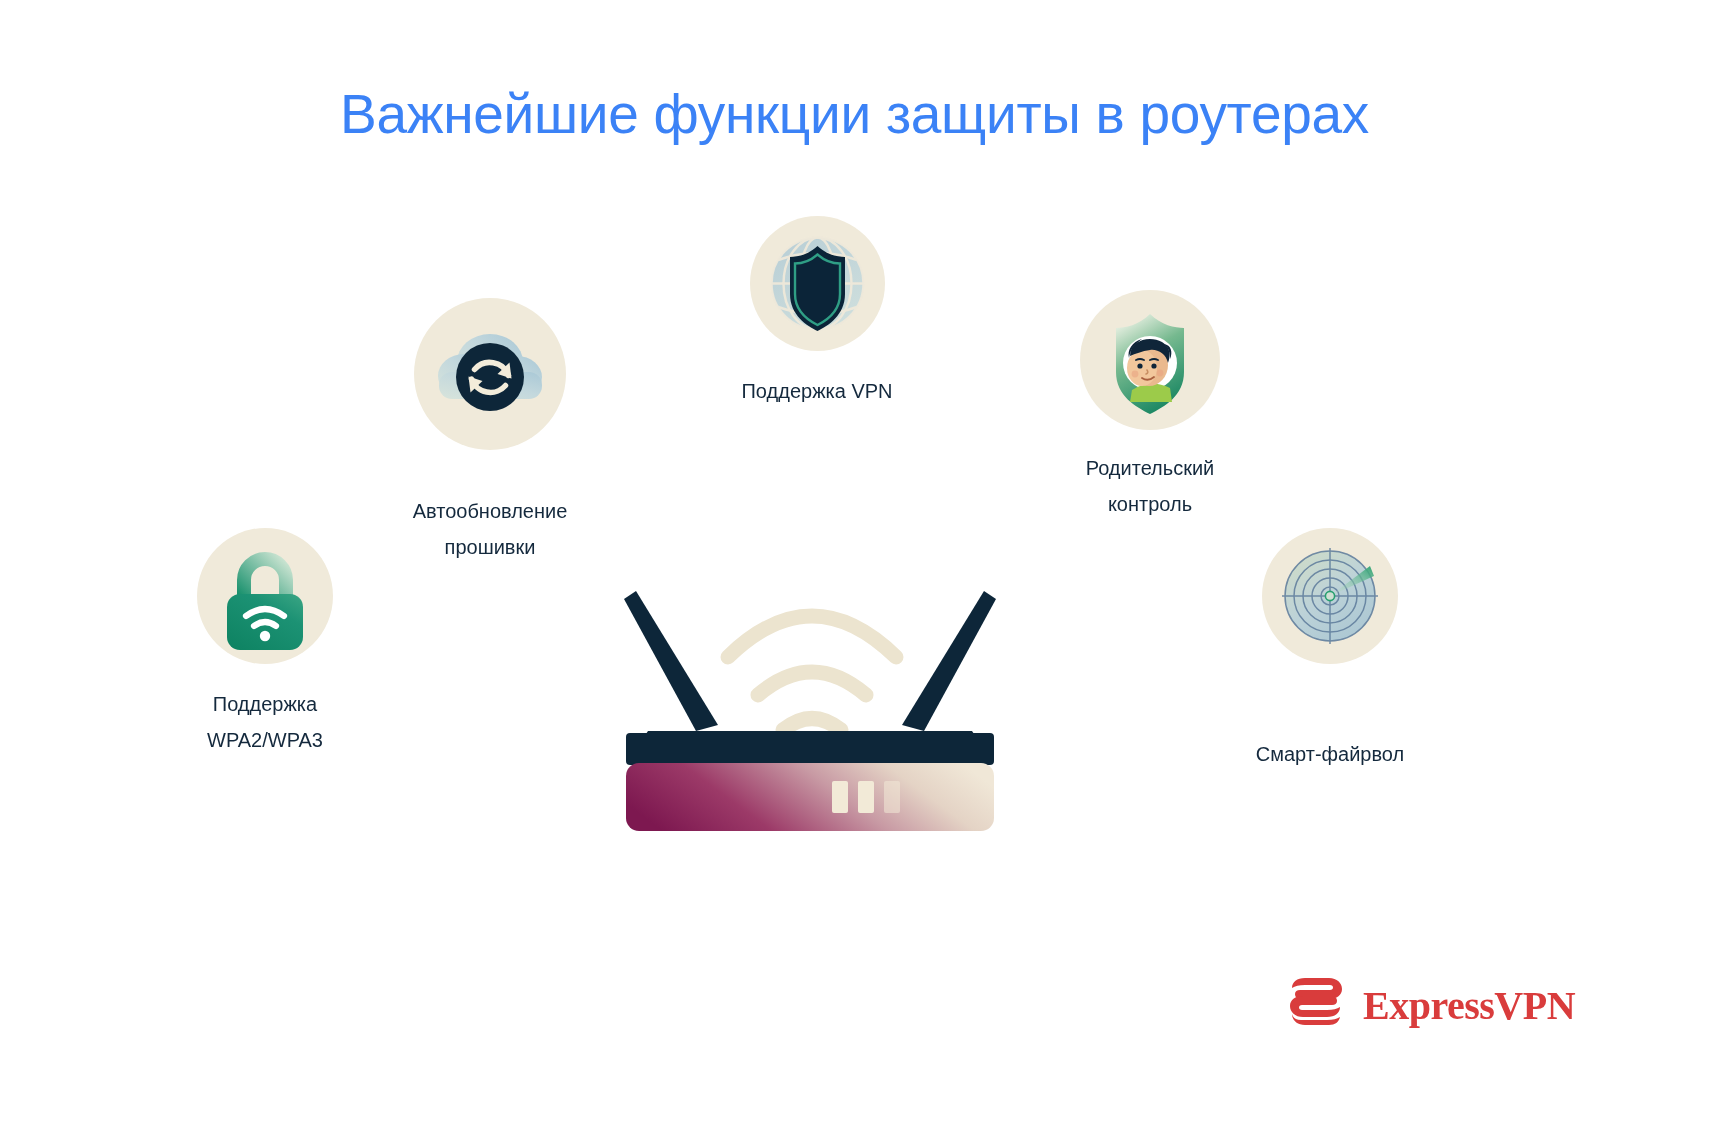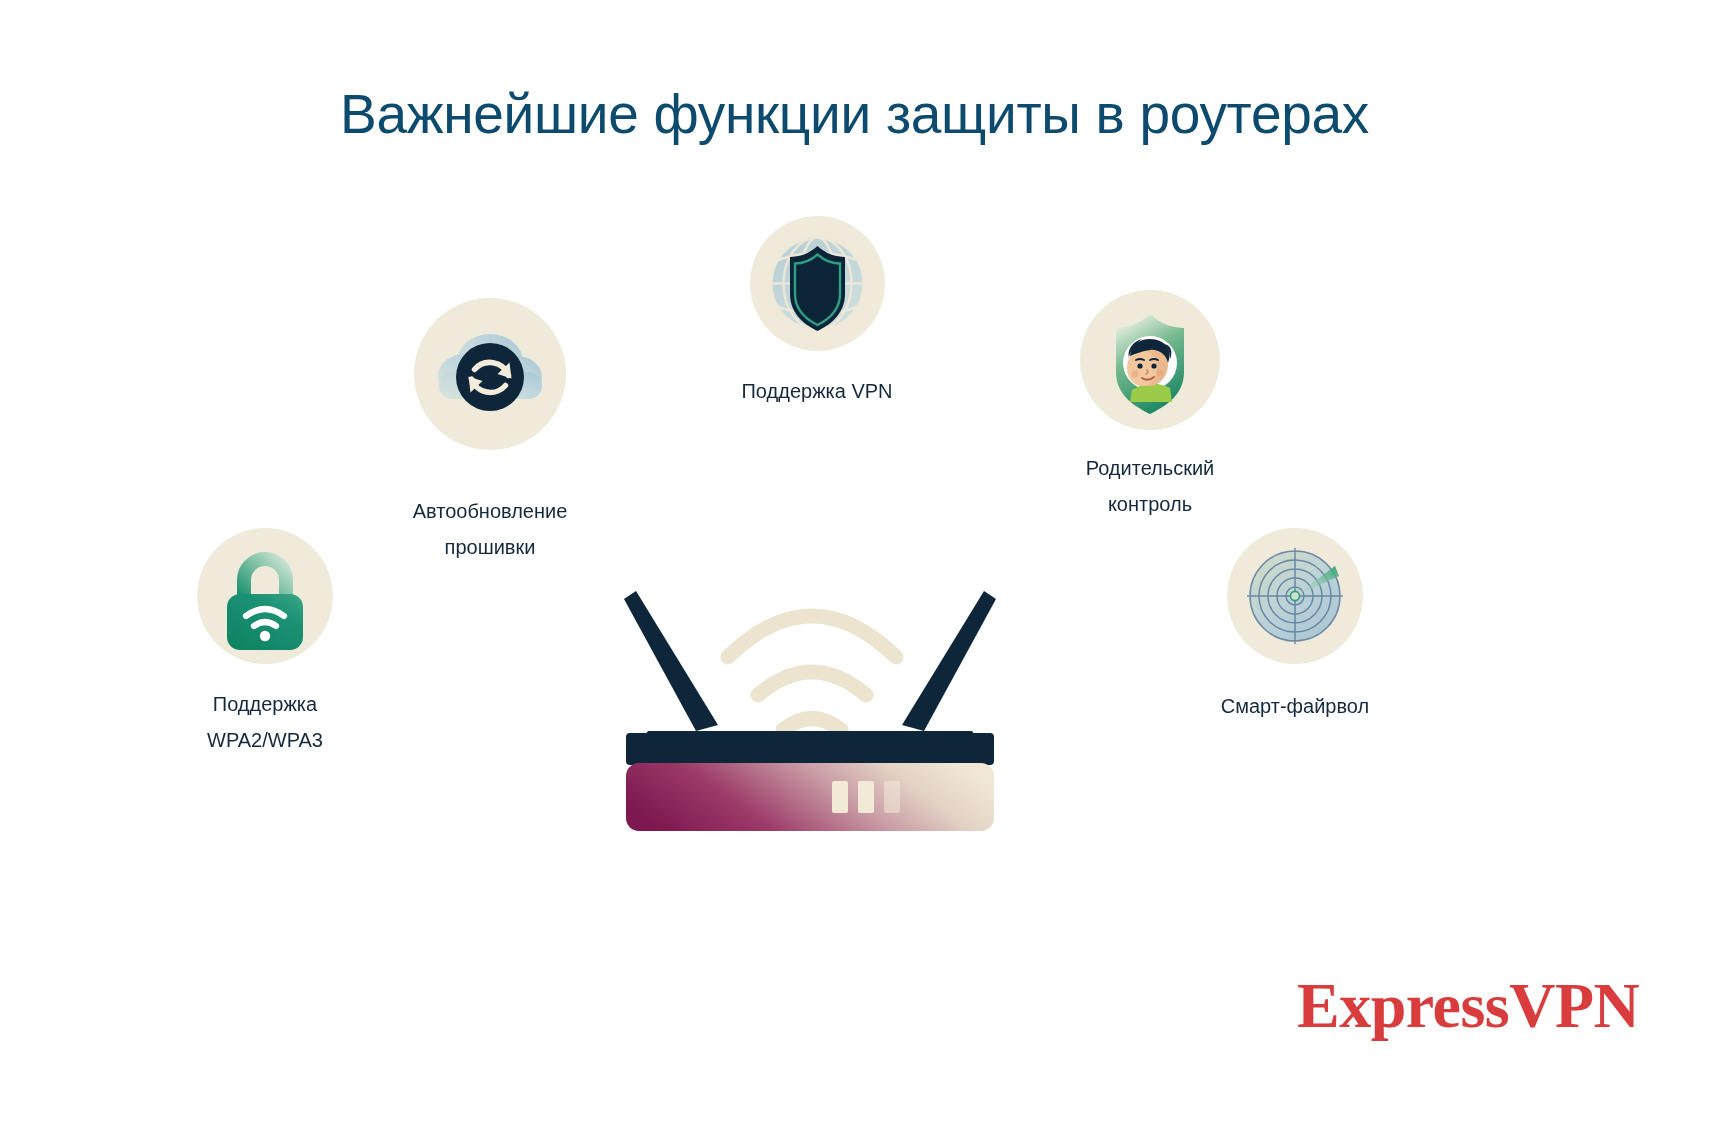--- a/index.html
+++ b/index.html
@@ -28,21 +28,21 @@
   .page-title {
     position: absolute;
     left: 0;
     top: 82px;
     width: 1709px;
     text-align: center;
     font-size: 55px;
     line-height: 64px;
     font-weight: 400;
     letter-spacing: -0.3px;
-    color: #0c4a6e;
+    color: #3b82f6;
     white-space: nowrap;
   }
 
   
   .feature {
     position: absolute;
     display: flex;
     flex-direction: column;
     align-items: center;
   }
@@ -73,21 +73,21 @@
   #feat-vpn .feature-label { margin-top: 22px; }
 
   #feat-parental { left: 1000px; top: 290px; width: 300px; }
   #feat-parental .badge-circle { width: 140px; height: 140px; }
   #feat-parental .feature-label { margin-top: 20px; }
 
   #feat-encryption { left: 110px; top: 528px; width: 310px; }
   #feat-encryption .badge-circle { width: 136px; height: 136px; }
   #feat-encryption .feature-label { margin-top: 22px; }
 
-  #feat-firewall { left: 1130px; top: 528px; width: 330px; }
+  #feat-firewall { left: 1165px; top: 528px; width: 330px; gap: 48px; }
   #feat-firewall .badge-circle { width: 136px; height: 136px; }
   #feat-firewall .feature-label { margin-top: 24px; }
 
   
   #router-illustration {
     position: absolute;
     left: 600px;
     top: 545px;
     width: 420px;
     height: 310px;
@@ -99,21 +99,21 @@
     left: 1283px;
     top: 970px;
     width: 300px;
     height: 72px;
     display: flex;
     align-items: center;
     gap: 14px;
   }
   #brand-logo .wordmark {
     font-family: "Liberation Serif", serif;
-    font-size: 64px;
+    font-size: 40px;
     font-weight: 700;
     color: #d93c3c;
     letter-spacing: -0.5px;
     line-height: 1;
   }
 </style>
 </head>
 <body>
 
 <div id="canvas">

